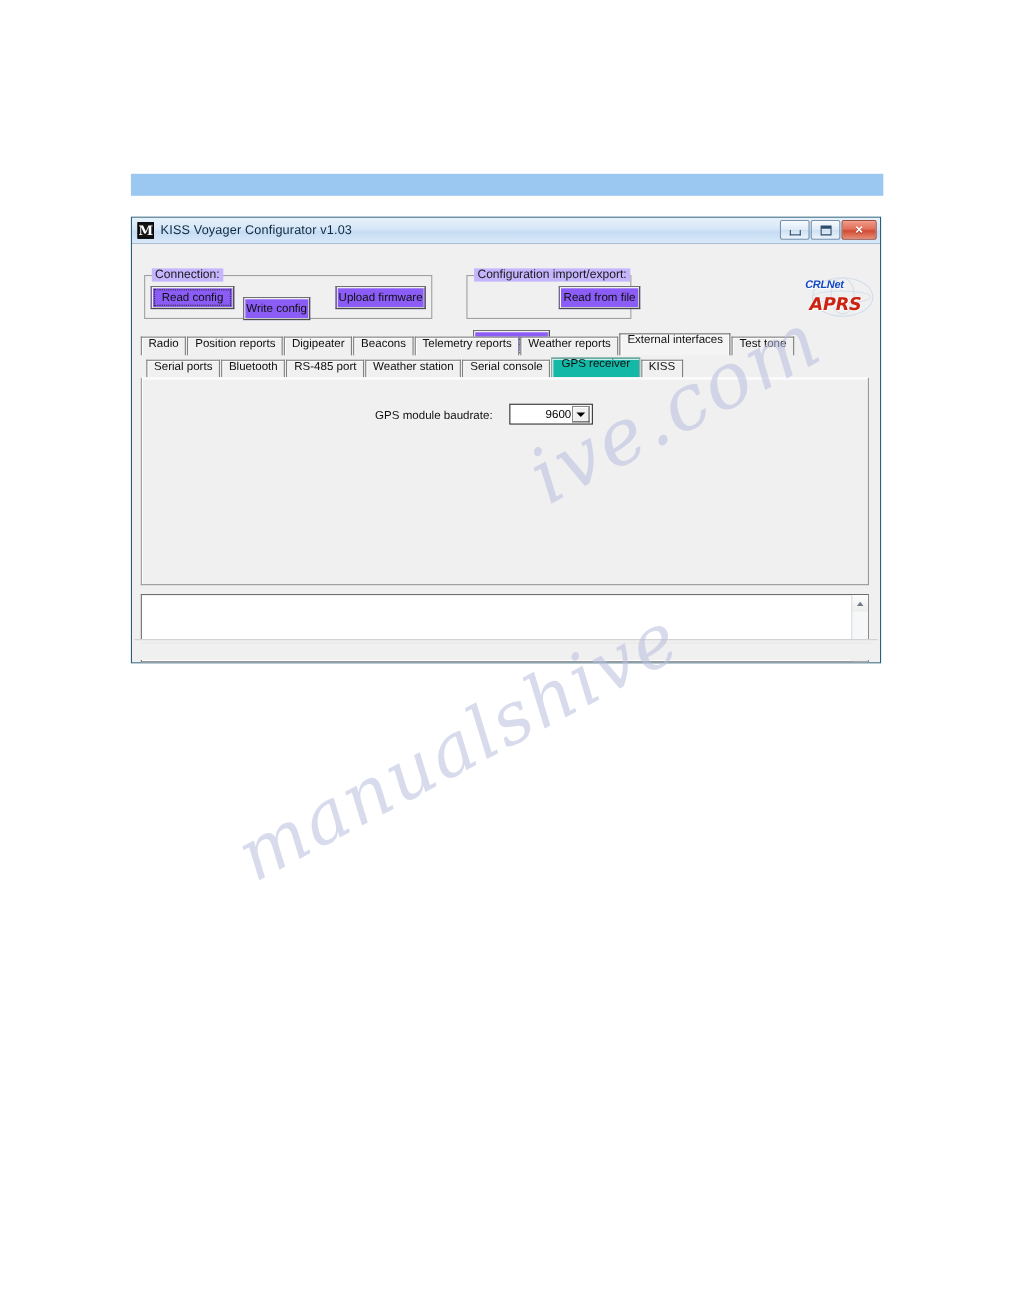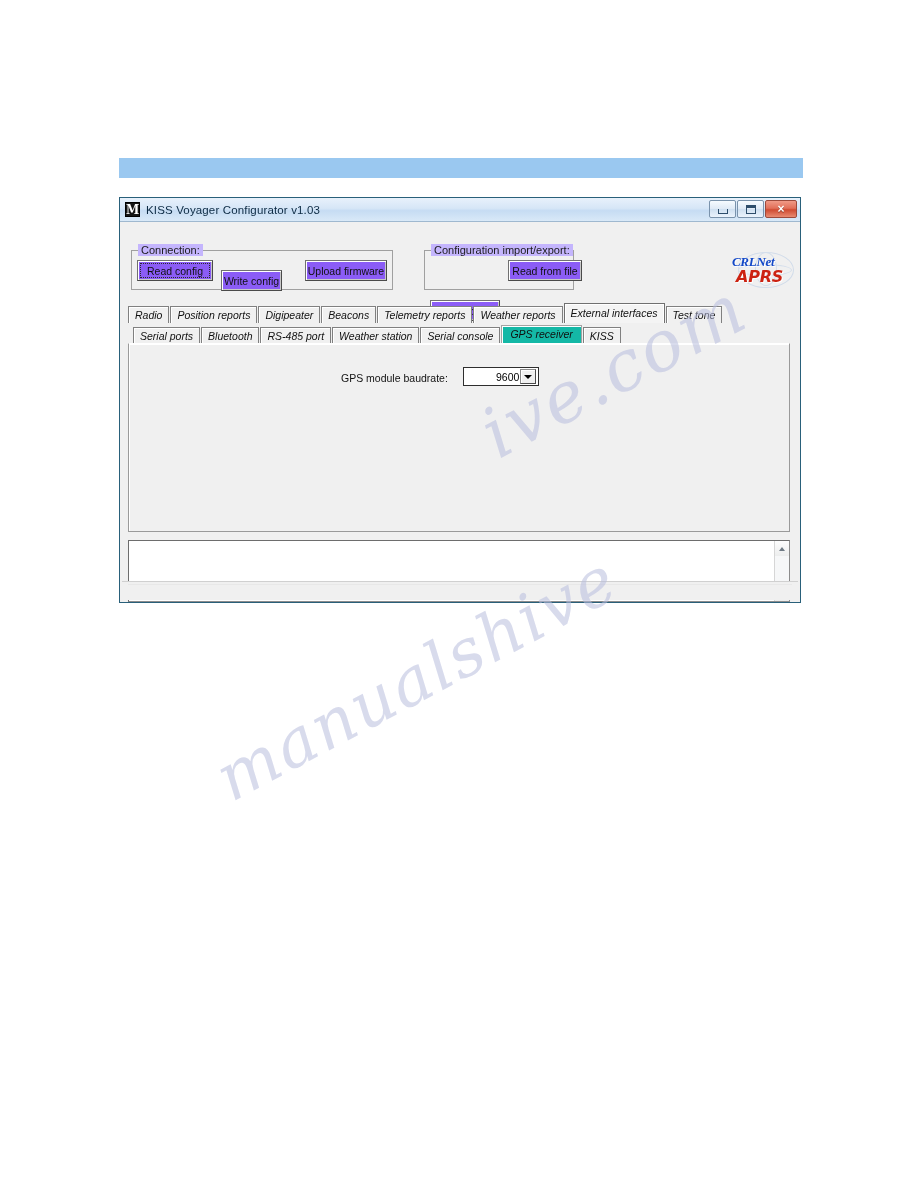--- a/index.html
+++ b/index.html
@@ -229,24 +229,24 @@
     position: absolute;
     border: 1px solid #ccd9ea;
     border-radius: 50%;
     box-sizing: border-box;
   }
   .globe:before { left: 16px; top: -1px; width: 22px; height: 34px; }
   .globe:after  { left: -1px; top: 11px; width: 54px; height: 12px; }
   .crl-text {
     position: absolute;
     left: 0; top: 0;
-    font-family: Liberation Serif, serif;
+    font-family: Liberation Sans, sans-serif;
     font-weight: bold;
     font-style: italic;
-    font-size: 13px;
+    font-size: 10px;
     color: #1449c8;
     letter-spacing: -.3px;
     text-shadow: 1px 1px 0 rgba(255,255,255,.9);
   }
   .aprs-text {
     position: absolute;
     left: 4px; top: 13px;
     font-family: "DejaVu Sans", sans-serif;
     font-weight: bold;
     font-style: italic;
@@ -269,28 +269,27 @@
 
   .tab {
     height: 17px;
     border: 1px solid #808080;
     border-bottom: none;
     background: #f0f0f0;
     box-shadow: inset 1px 1px 0 #ffffff;
     font-size: 10.5px;
     color: #101010;
     display: flex;
-    align-items: center;
+    align-items: flex-start;
     padding: 0 6px;
     margin-right: 1px;
     box-sizing: border-box;
     white-space: nowrap;
     cursor: default;
     line-height: 1;
-    font-style: italic;
   }
   .tab.selected {
     height: 20px;
     margin-top: -3px;
     background: #f4f4f4;
     border-color: #707070;
     box-shadow: inset 1px 1px 0 #ffffff, inset -1px 0 0 #ffffff;
     position: relative;
     z-index: 3;
   }

